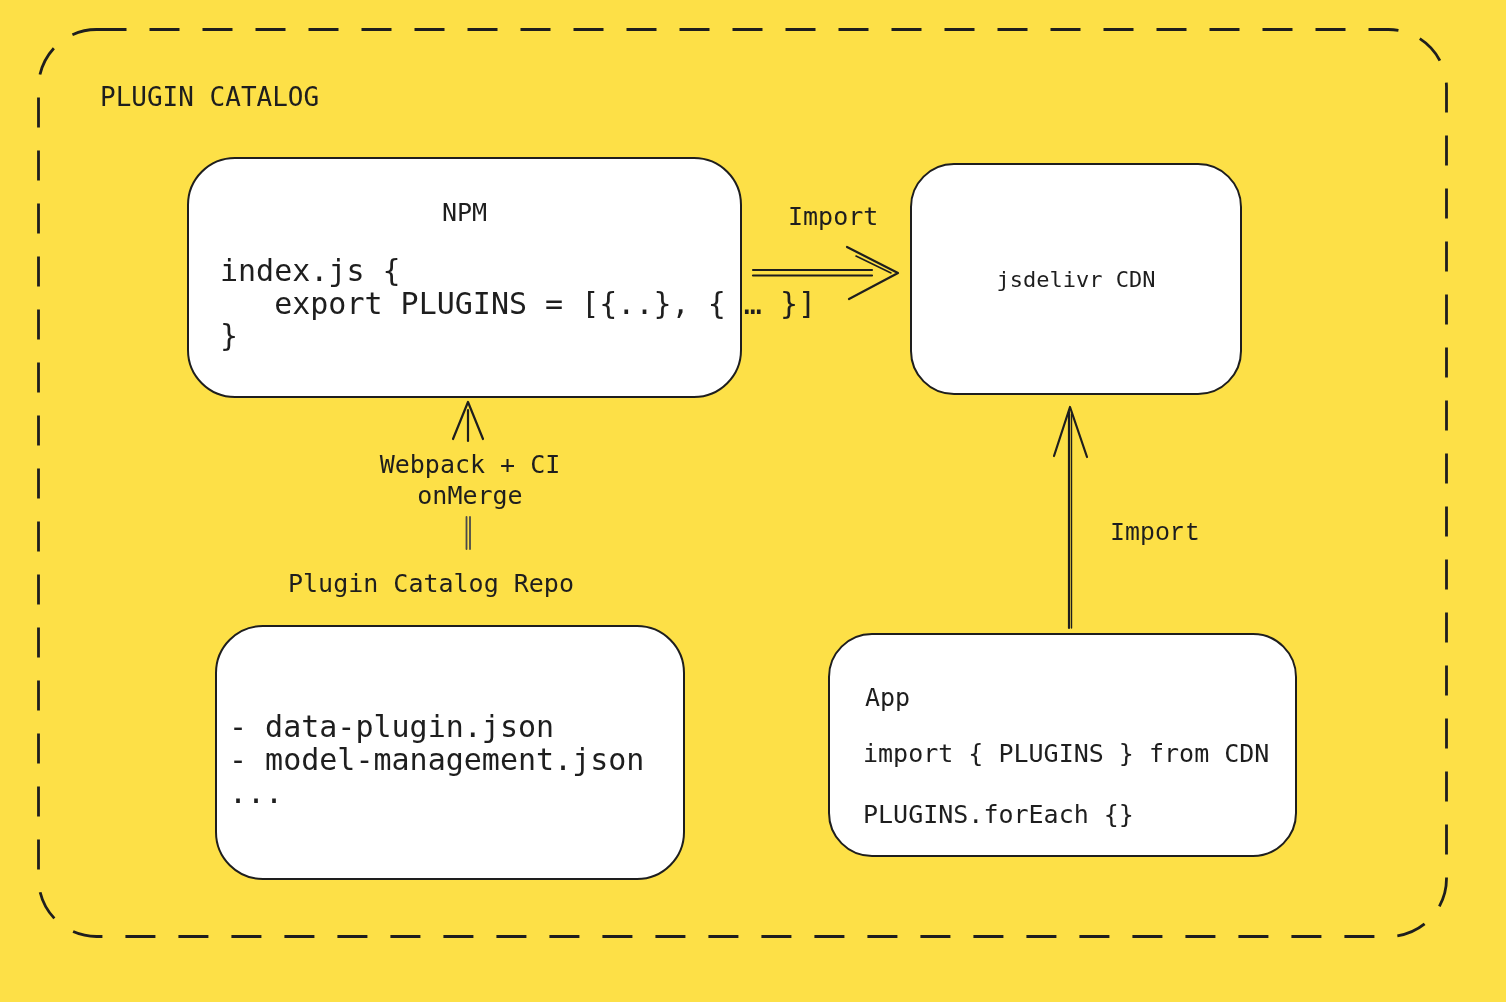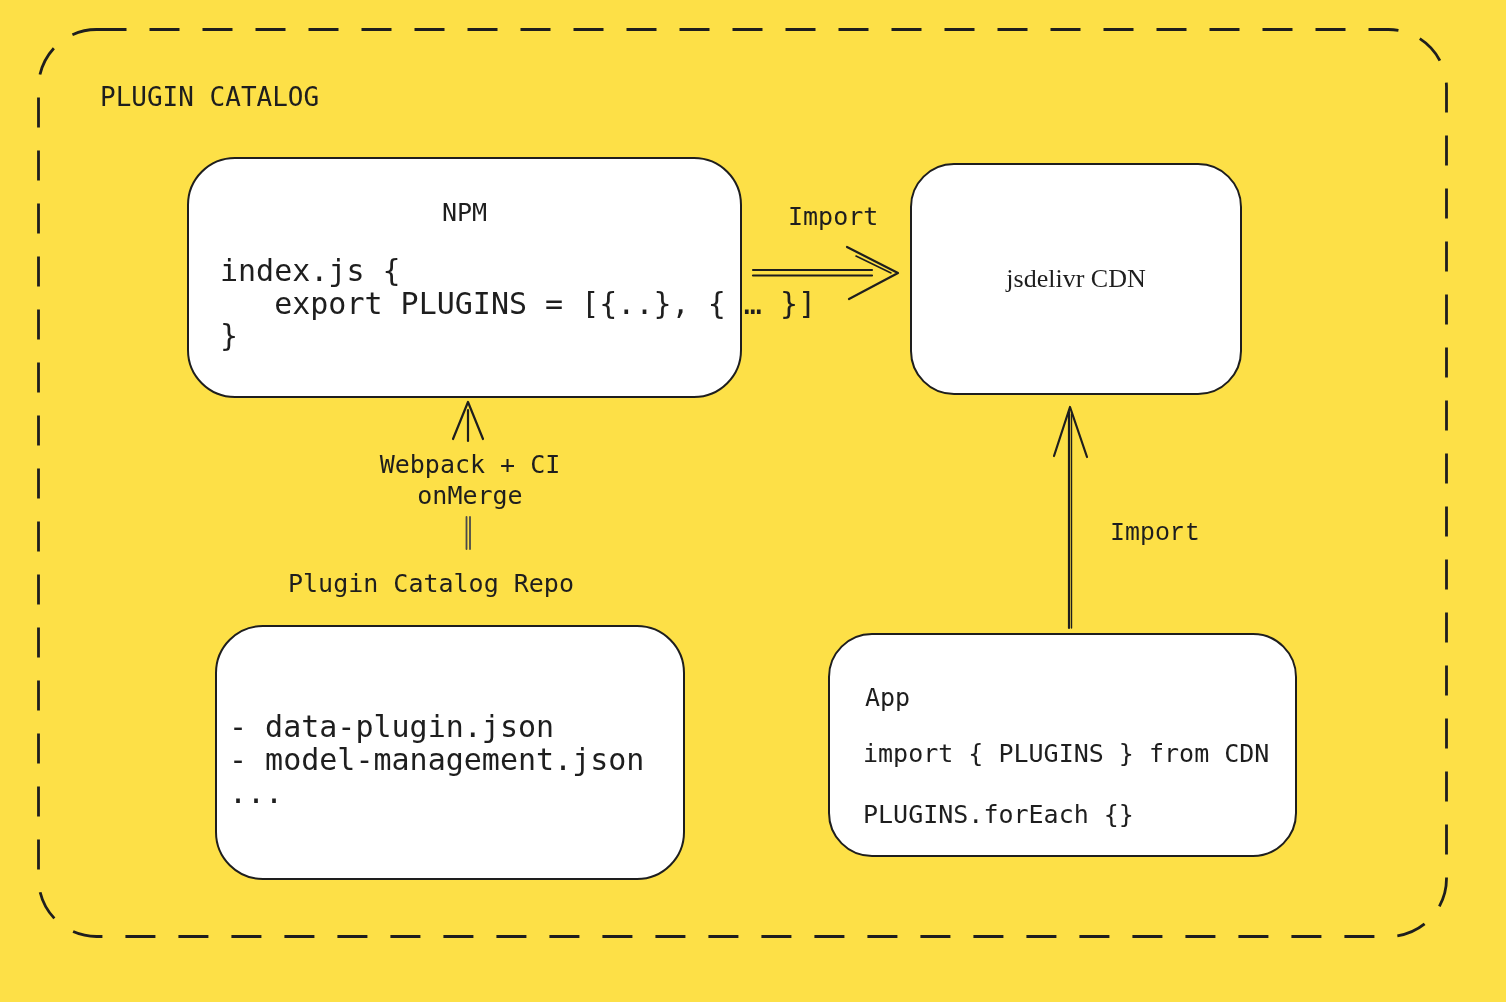--- a/index.html
+++ b/index.html
@@ -52,21 +52,21 @@
   }
   .centered-text {
     display: flex;
     align-items: center;
     justify-content: center;
   }
   #diagram-title { left: 100px; top: 82px; }
   #npm-box  { left: 187px; top: 157px; width: 555px; height: 241px; border-radius: 48px; text-decoration: underline; }
   #npm-title { left: 0; right: 0; top: 38px; text-align: center; }
   #npm-code  { left: 31px; top: 96px; }
-  #cdn-box  { left: 910px; top: 163px; width: 332px; height: 232px; border-radius: 44px; font-size: 26px; font-family: Liberation Serif, serif; }
+  #cdn-box  { left: 910px; top: 163px; width: 332px; height: 232px; border-radius: 44px; font-size: 22px; }
   #cache-label { left: 788px; top: 201px; }
   #build-label { left: 330px; top: 449px; width: 280px; text-align: center; white-space: pre-line; }
   #repo-label  { left: 288px; top: 568px; }
   #repo-box { left: 215px; top: 625px; width: 470px; height: 255px; border-radius: 48px; }
   #repo-files { left: 12px; top: 83px; line-height: 33px; }
   #app-box  { left: 828px; top: 633px; width: 469px; height: 224px; border-radius: 44px; }
   #app-title  { left: 35px; top: 47px; }
   #app-code-1 { left: 33px; top: 103px; }
   #app-code-2 { left: 33px; top: 164px; }
   #import-label { left: 1110px; top: 518px; font-family: Liberation Mono, monospace; }

